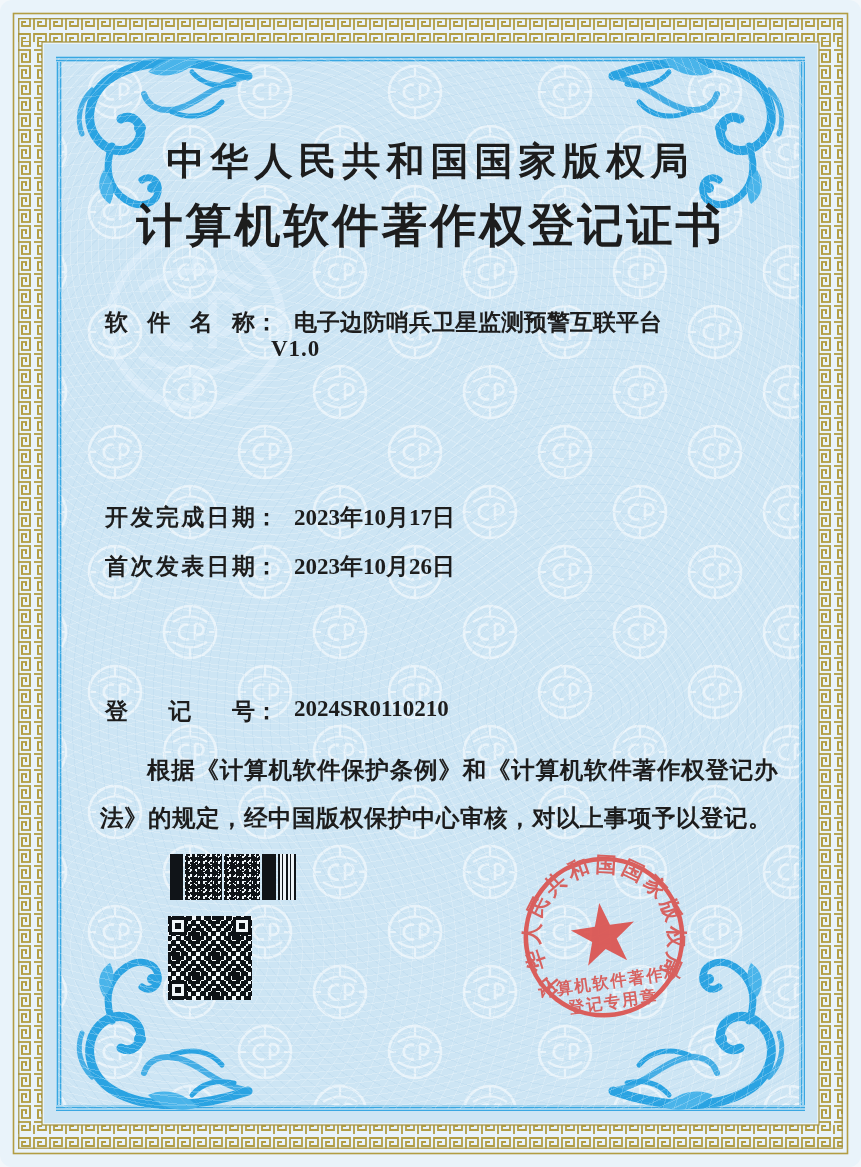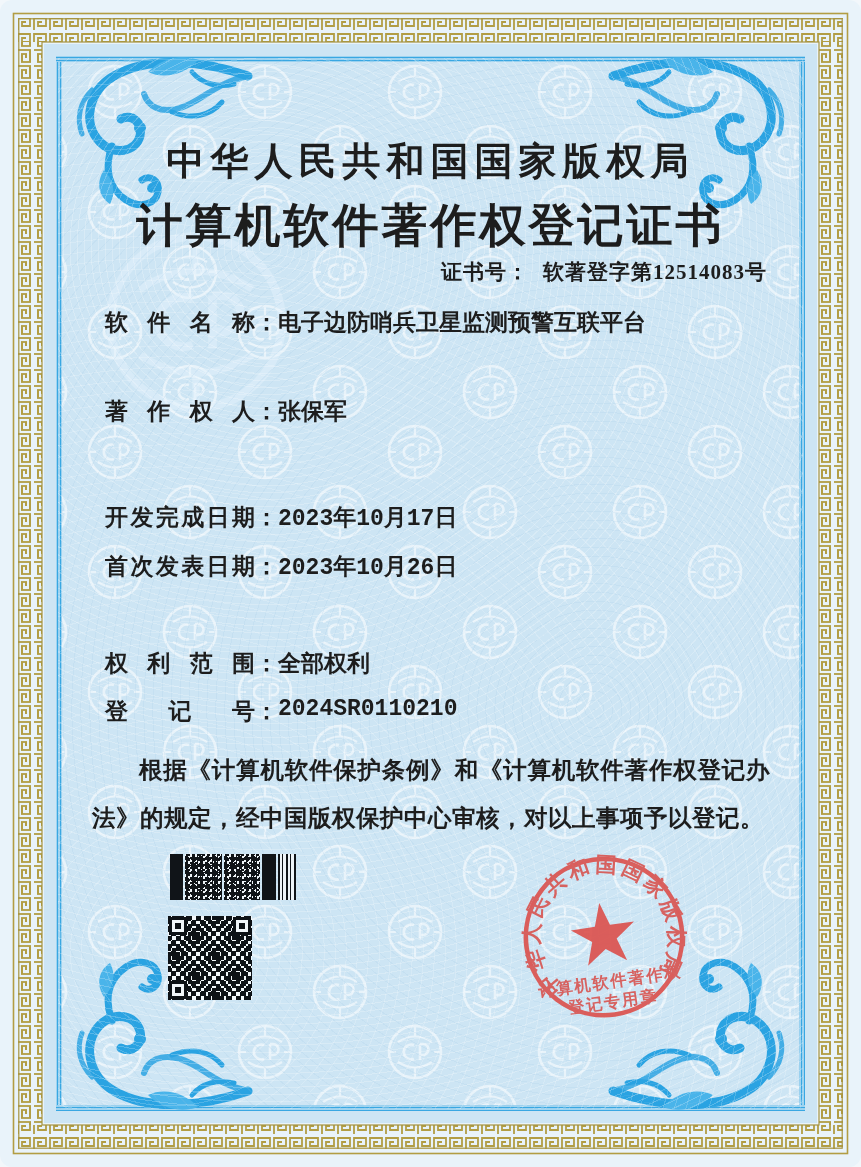--- a/index.html
+++ b/index.html
@@ -33,26 +33,26 @@
     font-size:46px;font-weight:bold;letter-spacing:3px;
   }
   .cert-no{
     position:absolute;top:258px;right:94px;
     font-size:21px;font-weight:bold;letter-spacing:1px;
   }
   .cert-no .gap{display:inline-block;width:14px;}
   .frow{position:absolute;left:105px;font-size:23px;font-weight:bold;white-space:nowrap;}
   .flabel{display:inline-block;width:150px;text-align:justify;text-align-last:justify;vertical-align:top;}
   .fcolon{display:inline-block;vertical-align:top;}
-  .fvalue{display:inline-block;vertical-align:top;font-family:Liberation Mono, monospace;}
+  .fvalue{display:inline-block;margin-left:16px;vertical-align:top;}
   .fvalue2{position:absolute;left:105px;font-size:23px;font-weight:bold;padding-left:166px;letter-spacing:1px;}
   .r1{top:307px}.r1b{top:336px}.r2{top:396px}
   .r3{top:502px}.r4{top:551px}.r5{top:600px}.r6{top:648px}.r7{top:696px}
   .statement{
-    position:absolute;left:92px;top:746px;width:678px;
+    position:absolute;left:100px;top:746px;width:678px;
     font-size:23.5px;font-weight:bold;line-height:48px;
     text-indent:47px;text-align:justify;letter-spacing:.5px;
   }
   .issue-date{
     position:absolute;left:522px;top:1021px;
     font-size:25px;font-weight:bold;letter-spacing:1px;
   }
   
   .barcode{position:absolute;left:170px;top:854px;width:126px;height:46px;display:flex;}
   .bc-solid{background:#101418;height:100%;}
@@ -161,36 +161,30 @@
       <use href="#flourish" transform="translate(809,50) scale(-1,1)"></use>
       <use href="#flourish" transform="translate(52,1117) scale(1,-1)"></use>
       <use href="#flourish" transform="translate(809,1117) scale(-1,-1)"></use>
     </g>
   </svg>
 
   <div class="waves"></div>
 
   <div class="authority">中华人民共和国国家版权局</div>
   <div class="cert-title">计算机软件著作权登记证书</div>
-  <div class="cert-no"><span>证书号：</span><span class="gap"></span><span>软著登字第12514083号</span></div>
 
   <div class="frow r1">
     <span class="flabel">软件名称</span><span class="fcolon">：</span><span class="fvalue">电子边防哨兵卫星监测预警互联平台</span>
   </div>
-  <div class="frow r2">
-    <span class="flabel">著作权人</span><span class="fcolon">：</span><span class="fvalue">张保军</span>
-  </div>
+  <div class="fvalue2 r1b">V1.0</div>
   <div class="frow r3">
     <span class="flabel">开发完成日期</span><span class="fcolon">：</span><span class="fvalue">2023年10月17日</span>
   </div>
   <div class="frow r4">
     <span class="flabel">首次发表日期</span><span class="fcolon">：</span><span class="fvalue">2023年10月26日</span>
-  </div>
-  <div class="frow r6">
-    <span class="flabel">权利范围</span><span class="fcolon">：</span><span class="fvalue">全部权利</span>
   </div>
   <div class="frow r7">
     <span class="flabel">登记号</span><span class="fcolon">：</span><span class="fvalue">2024SR0110210</span>
   </div>
 
   <div class="statement">根据《计算机软件保护条例》和《计算机软件著作权登记办法》的规定，经中国版权保护中心审核，对以上事项予以登记。</div>
 
   <div class="barcode">
     <div class="bc-solid bc-s1"></div>
     <div class="bc-2d bc-d1"></div>

